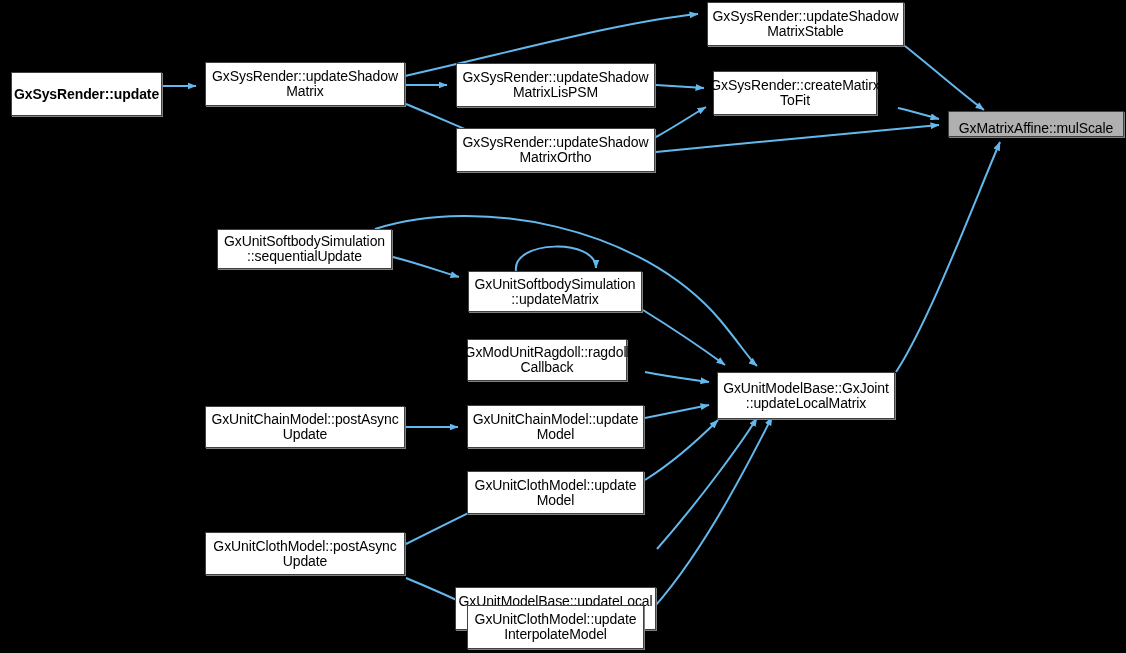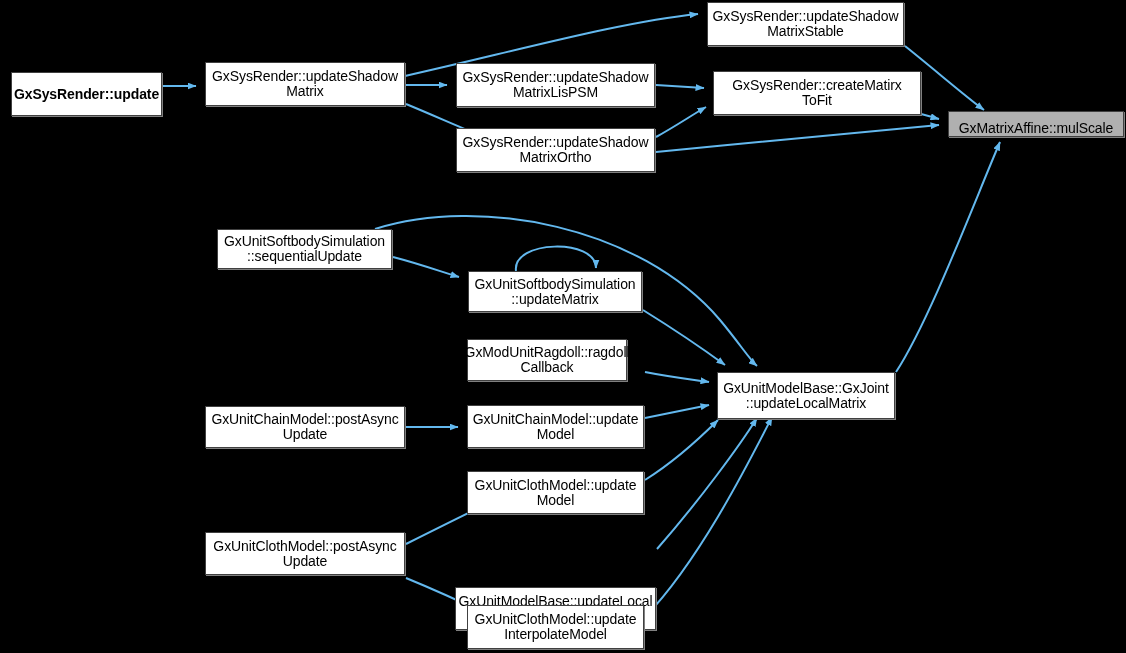--- a/index.html
+++ b/index.html
@@ -90,21 +90,21 @@
   <div id="node-layer">
       <div class="node" style="left: 11px; top: 72px; width: 151px; height: 44px; font-weight: bold;"><span class="label">GxSysRender::update</span></div>
       <div class="node" style="left: 205px; top: 62px; width: 200px; height: 44px;"><span class="label">GxSysRender::updateShadow
 Matrix</span></div>
       <div class="node" style="left: 456px; top: 63px; width: 199px; height: 44px;"><span class="label">GxSysRender::updateShadow
 MatrixLisPSM</span></div>
       <div class="node" style="left: 456px; top: 128px; width: 199px; height: 44px;"><span class="label">GxSysRender::updateShadow
 MatrixOrtho</span></div>
       <div class="node" style="left: 707px; top: 2px; width: 197px; height: 44px;"><span class="label">GxSysRender::updateShadow
 MatrixStable</span></div>
-      <div class="node" style="left: 713px; top: 71px; width: 208px; height: 44px;"><span class="label">GxSysRender::createMatirx
+      <div class="node" style="left: 713px; top: 71px; width: 164px; height: 44px;"><span class="label">GxSysRender::createMatirx
 ToFit</span></div>
       <div class="node highlight" style="left: 948px; top: 111px; width: 176px; height: 26px;"><span class="label">GxMatrixAffine::mulScale</span></div>
       <div class="node" style="left: 217px; top: 229px; width: 175px; height: 40px;"><span class="label">GxUnitSoftbodySimulation
 ::sequentialUpdate</span></div>
       <div class="node" style="left: 468px; top: 271px; width: 174px; height: 41px;"><span class="label">GxUnitSoftbodySimulation
 ::updateMatrix</span></div>
       <div class="node" style="left: 467px; top: 339px; width: 160px; height: 42px;"><span class="label">GxModUnitRagdoll::ragdoll
 Callback</span></div>
       <div class="node" style="left: 205px; top: 406px; width: 200px; height: 42px;"><span class="label">GxUnitChainModel::postAsync
 Update</span></div>

